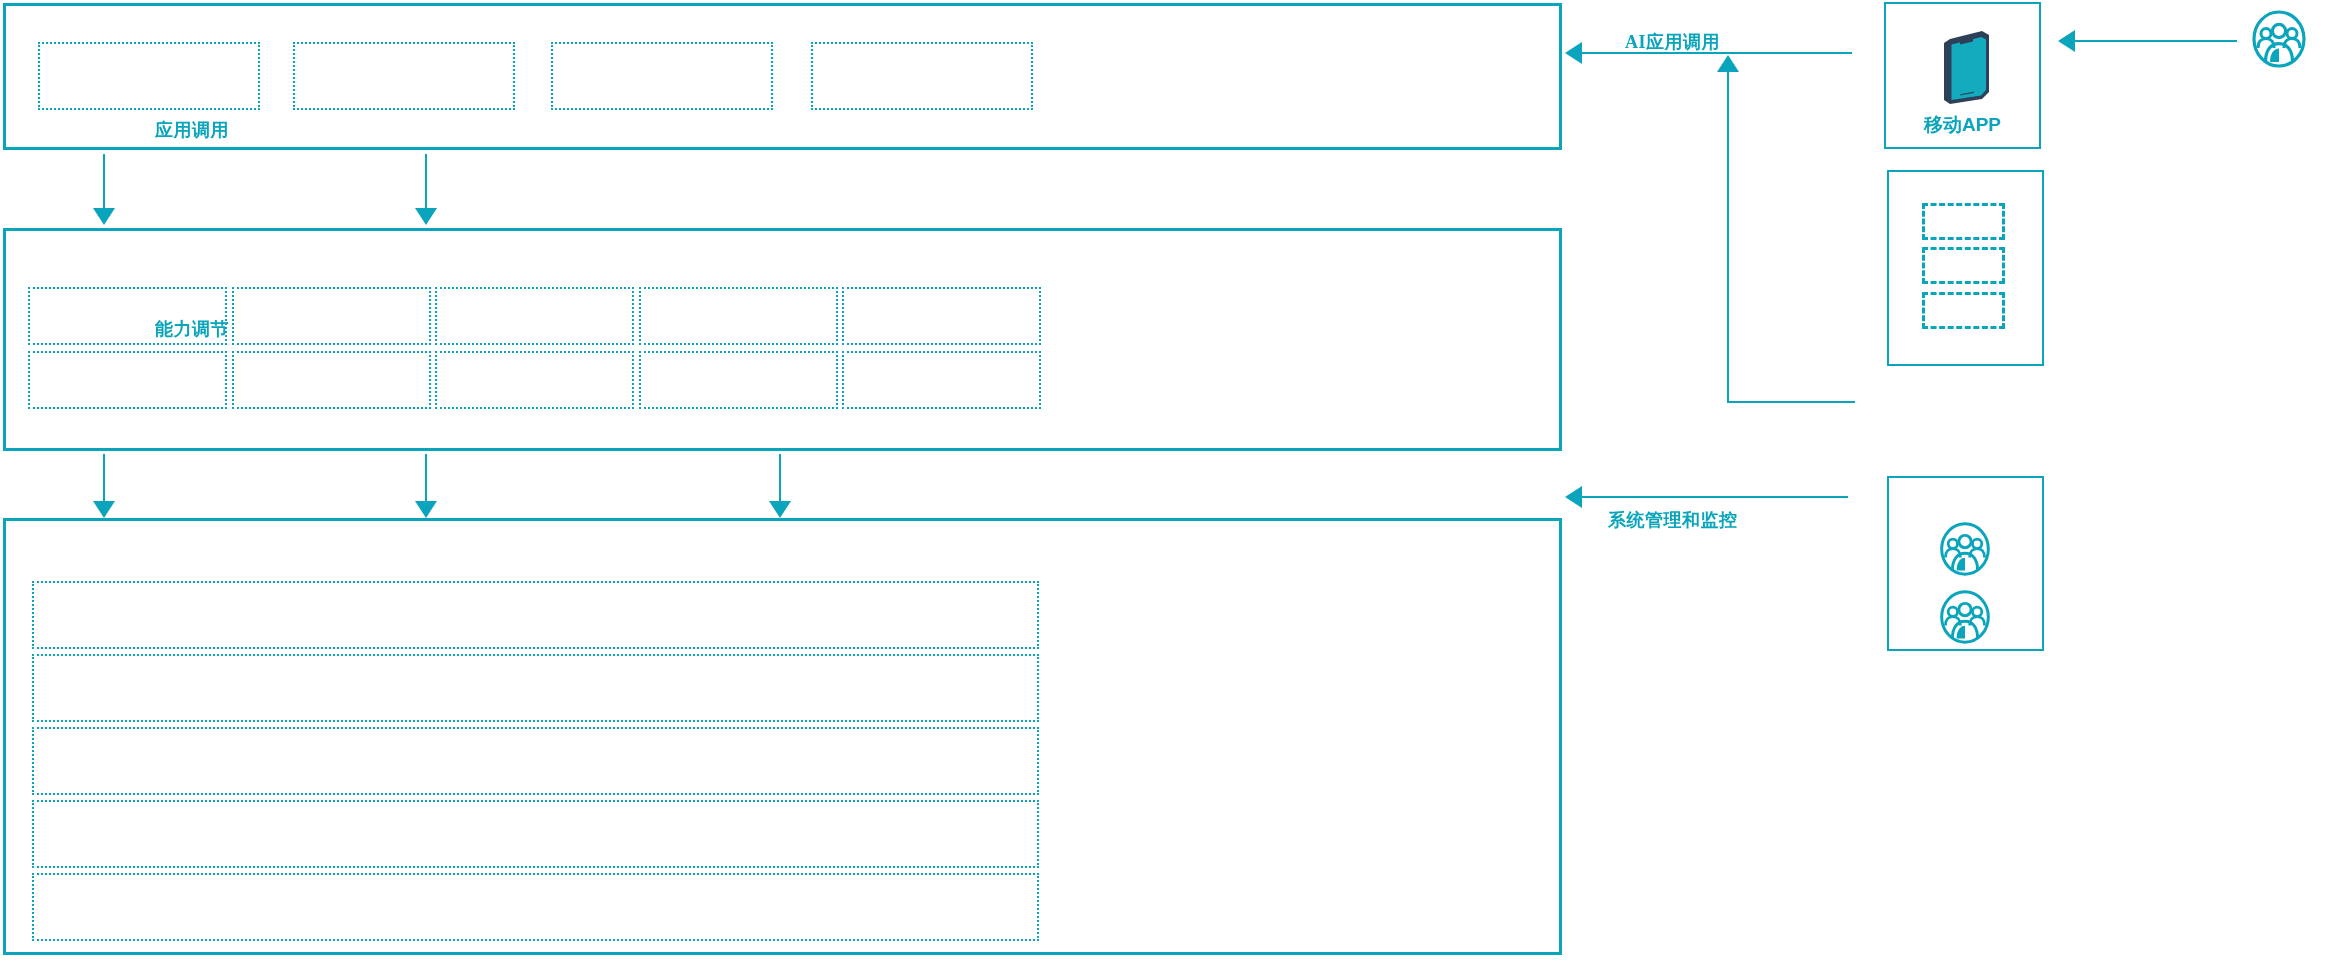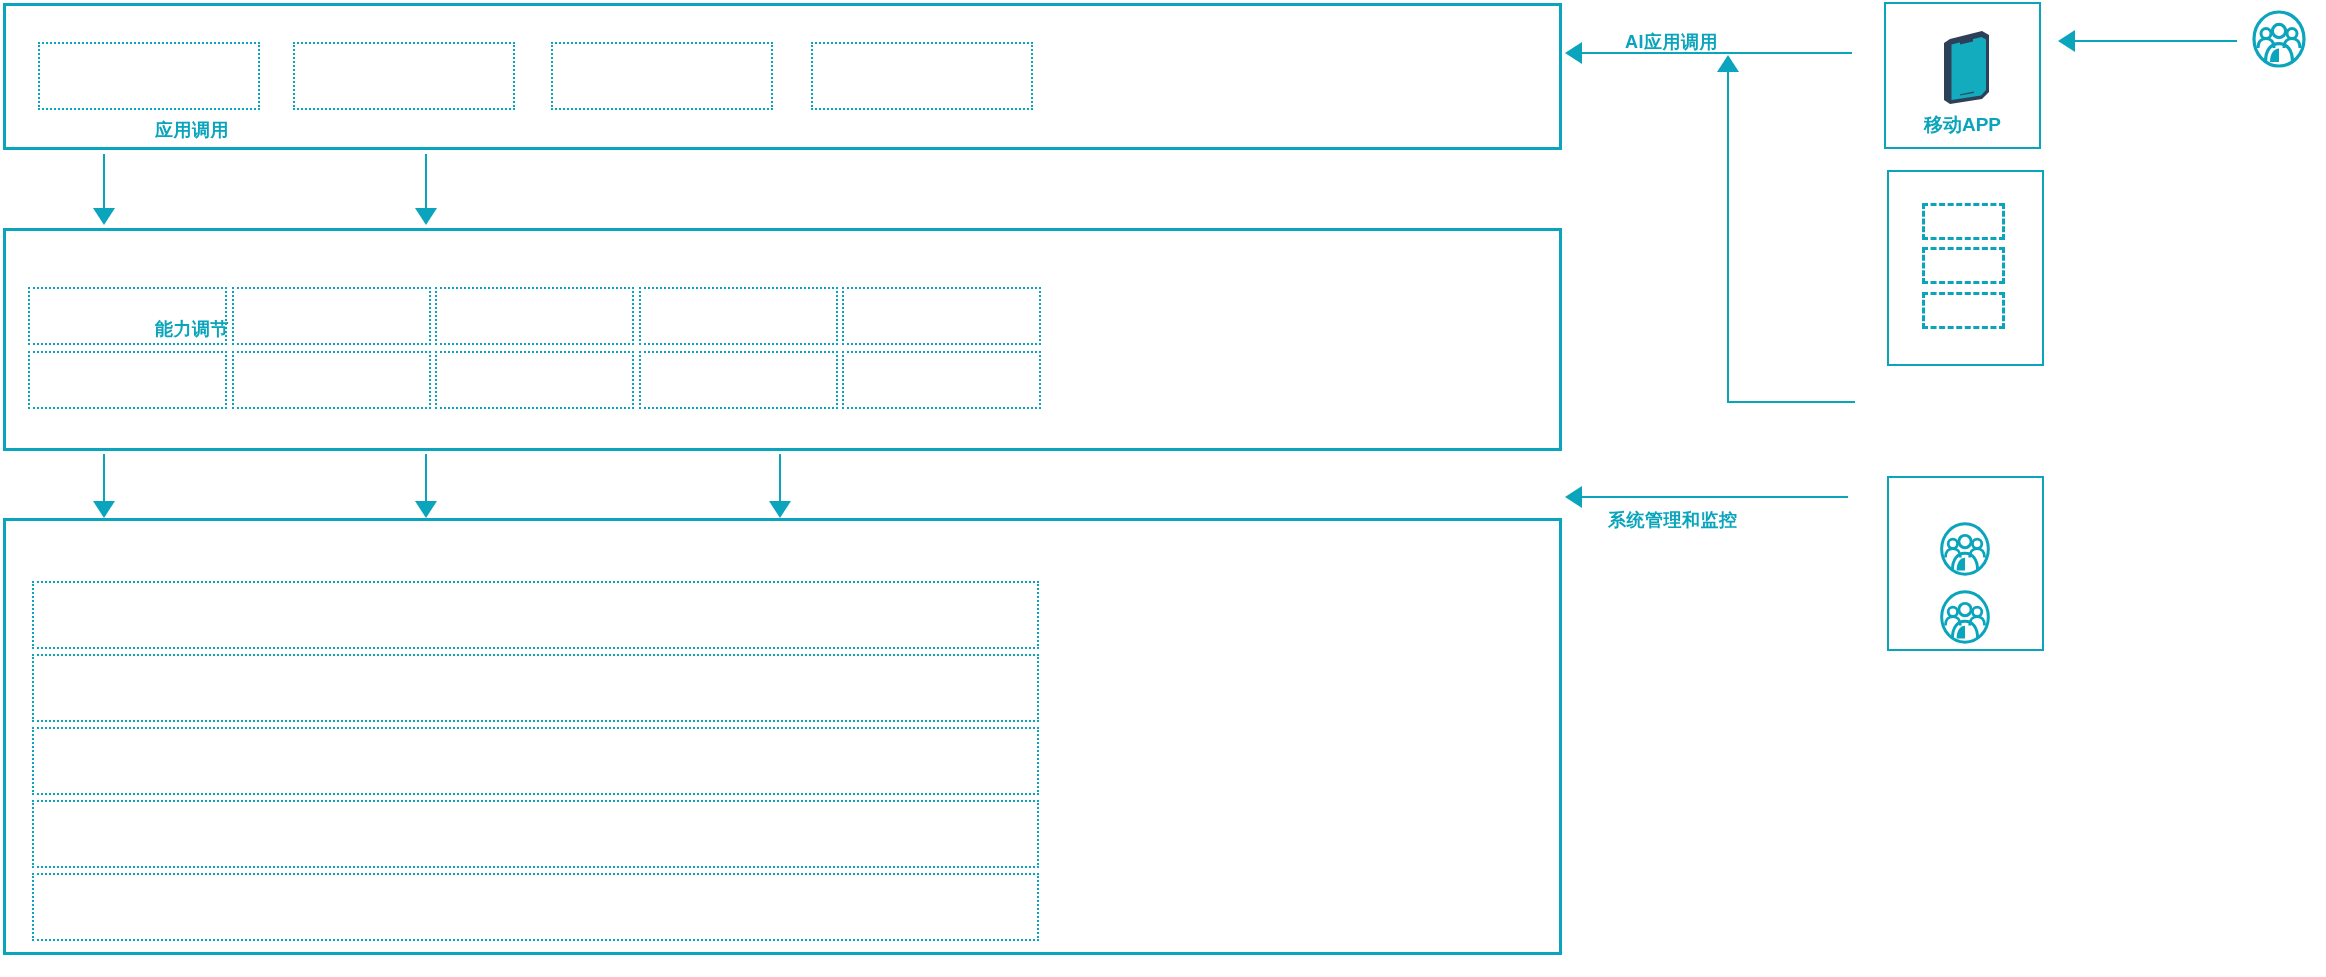--- a/index.html
+++ b/index.html
@@ -50,21 +50,21 @@
     position:absolute;width:0;height:0;
     border-top:11px solid transparent;
     border-bottom:11px solid transparent;
     border-right:17px solid #0AA5BC;
   }
 
   
   .flow-label{
     position:absolute;color:#0AA5BC;font-weight:bold;
     font-size:18px;letter-spacing:.5px;white-space:nowrap;
-    font-family:Liberation Sans, sans-serif;
+    font-family:Liberation Serif, serif;
   }
   .node-label{
     position:absolute;color:#0AA5BC;font-weight:bold;
     font-size:19px;white-space:nowrap;text-align:center;
     font-family:"Liberation Sans","DejaVu Sans",sans-serif;
   }
 
   .icon-wrap{position:absolute;display:block;line-height:0;}
 </style>
 </head>

